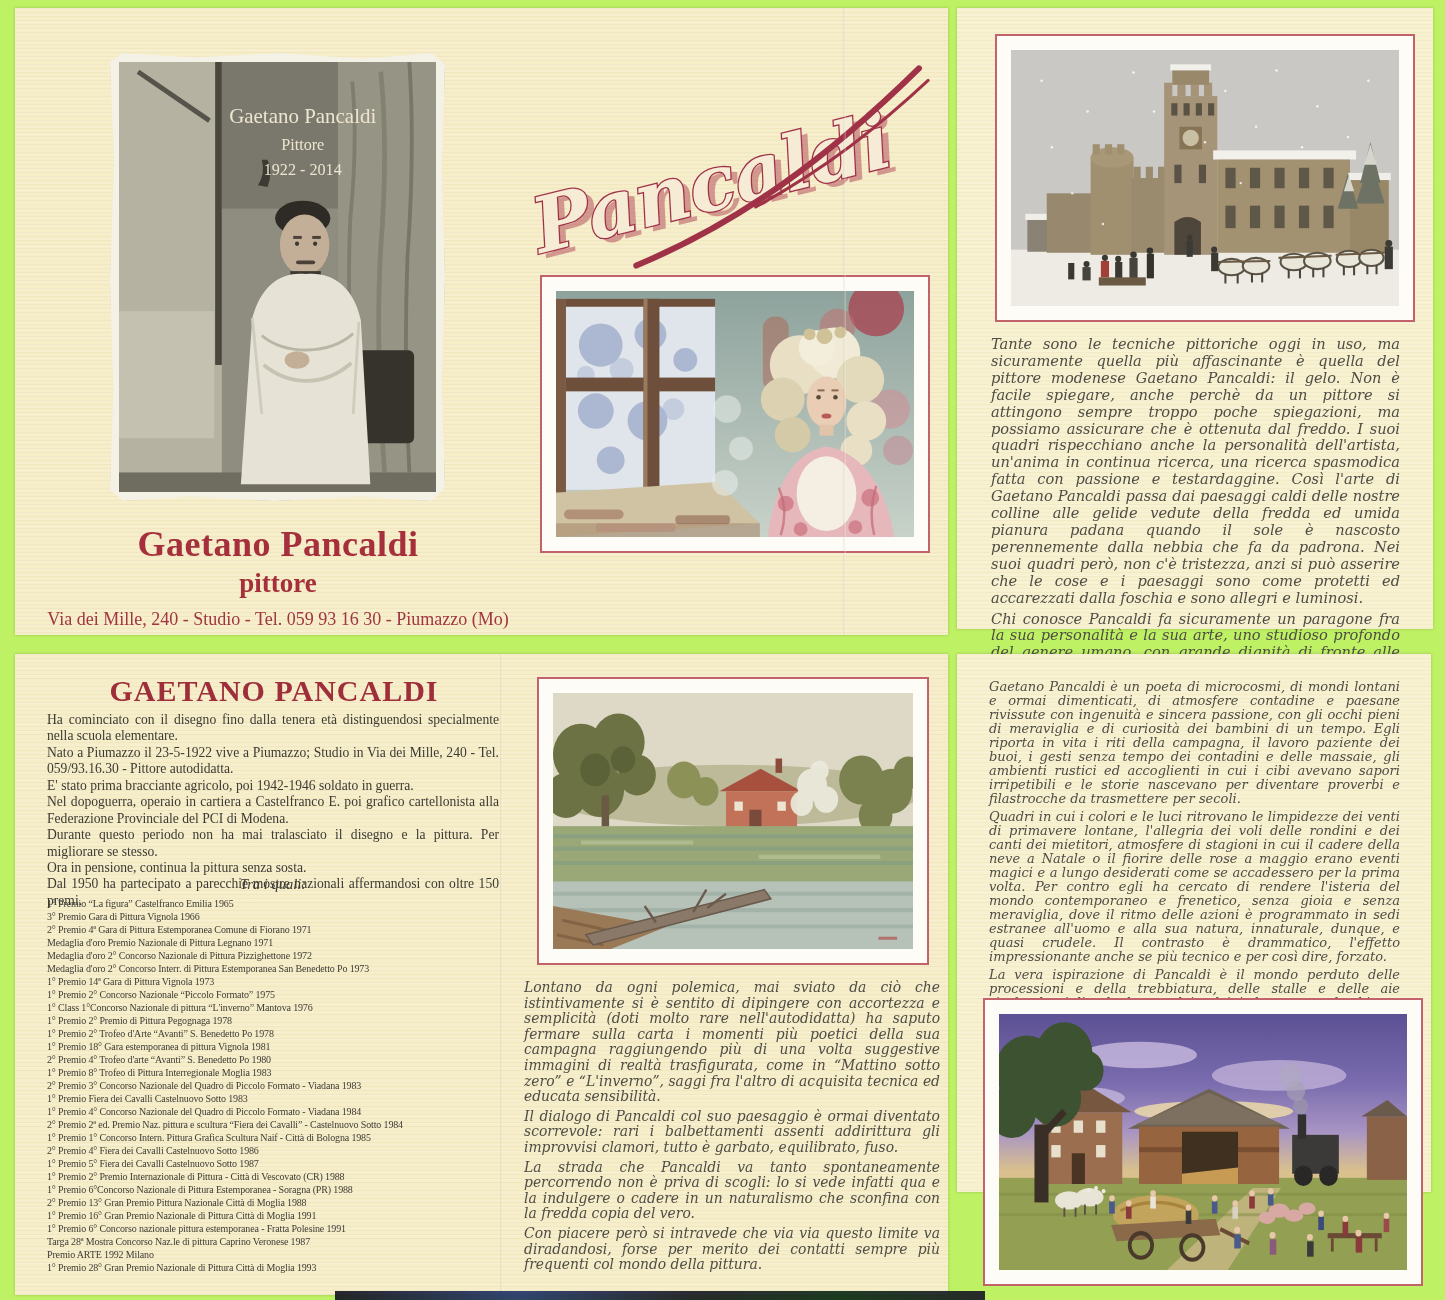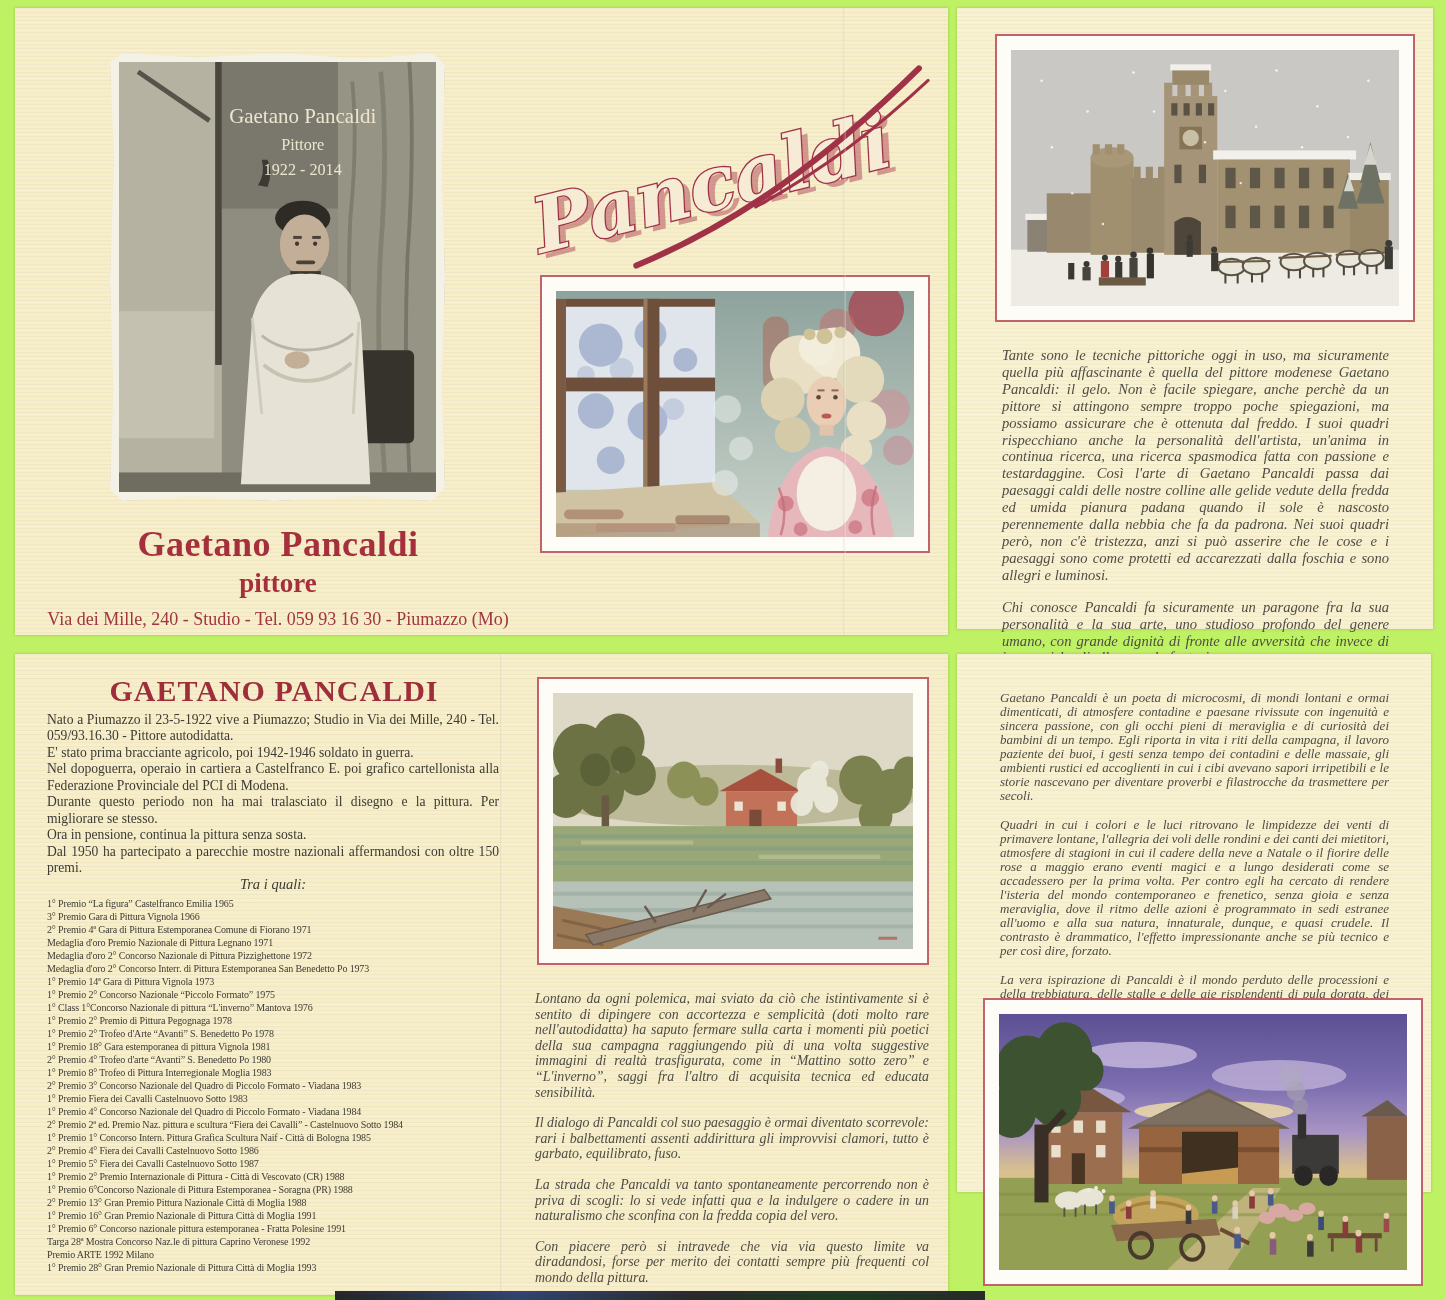--- a/index.html
+++ b/index.html
@@ -8,21 +8,21 @@
   .panel{position:absolute;background-color:#f6edc9;
          background-image:repeating-linear-gradient(180deg, rgba(130,115,55,0.05) 0px, rgba(130,115,55,0.05) 1px, rgba(255,255,255,0.0) 1px, rgba(255,255,255,0.0) 4px),
                           repeating-linear-gradient(180deg, rgba(255,255,255,0.18) 0px, rgba(255,255,255,0.18) 1px, rgba(0,0,0,0.0) 1px, rgba(0,0,0,0.0) 7px);
          box-shadow:0 0 3px rgba(90,80,40,.3);}
   .panel.lighter{background-color:#f8f1d0;}
   .crease{position:absolute;top:0;bottom:0;width:3px;
           background:linear-gradient(90deg, rgba(120,100,50,0.10), rgba(255,255,255,0.30));}
   .frame{position:absolute;background:#fdfcf6;border:2px solid #c2636c;padding:14px;box-sizing:border-box;}
   .frame svg{width:100%;height:100%;display:block;}
   .essay{position:absolute;font-family:"DejaVu Serif", serif;font-style:italic;color:#4e4c44;text-align:justify;}
-  .essay p{margin:15px;font-family:Liberation Serif, serif;}
+  .essay p{margin:4px;}
   .sig{font-style:italic;text-align:right;margin-top:9px;font-weight:500;color:#45433c;}
   .name-block{position:absolute;text-align:center;color:#a5303c;}
   .name-block .nm{font-size:36px;font-weight:bold;letter-spacing:.5px;line-height:1.05;}
   .name-block .rl{font-size:27px;font-weight:bold;margin-top:4px;}
   .name-block .ad{font-size:18px;margin-top:10px;font-weight:normal;color:#a13540;}
   .bio-title{position:absolute;text-align:center;font-size:30px;font-weight:bold;color:#9e2f3a;letter-spacing:1px;}
   .bio-text{position:absolute;font-size:13.6px;line-height:1.21;color:#3c3a33;}
   .bio-text p{margin:0;text-align:justify;}
   .tra{position:absolute;text-align:center;font-style:italic;font-size:14.5px;color:#3c3a33;}
   .awards{position:absolute;font-size:10px;line-height:13px;letter-spacing:-0.15px;color:#3e3c35;white-space:nowrap;overflow:hidden;}
@@ -318,20 +318,21 @@
       <div class="sig">Arrigo Guiglia</div>
     </div>
   </div>
 
   <div class="panel" id="panel-bl" style="left:15px;top:654px;width:933px;height:641px;">
 
     <div class="bio-title" style="left:28px;top:20px;width:462px;">GAETANO PANCALDI</div>
 
     <div class="bio-text" style="left:32px;top:58px;width:452px;">
       <div>
+          <p>Ha cominciato con il disegno fino dalla tenera età distinguendosi specialmente nella scuola elementare.</p>
           <p>Nato a Piumazzo il 23-5-1922 vive a Piumazzo; Studio in Via dei Mille, 240 - Tel. 059/93.16.30 - Pittore autodidatta.</p>
           <p>E' stato prima bracciante agricolo, poi 1942-1946 soldato in guerra.</p>
           <p>Nel dopoguerra, operaio in cartiera a Castelfranco E. poi grafico cartellonista alla Federazione Provinciale del PCI di Modena.</p>
           <p>Durante questo periodo non ha mai tralasciato il disegno e la pittura. Per migliorare se stesso.</p>
           <p>Ora in pensione, continua la pittura senza sosta.</p>
           <p>Dal 1950 ha partecipato a parecchie mostre nazionali affermandosi con oltre 150 premi.</p>
         </div>
     </div>
 
     <div class="tra" style="left:32px;top:222px;width:452px;">Tra i quali:</div>
@@ -357,21 +358,21 @@
           <div>1° Premio 4° Concorso Nazionale del Quadro di Piccolo Formato - Viadana 1984</div>
           <div>2° Premio 2ª ed. Premio Naz. pittura e scultura “Fiera dei Cavalli” - Castelnuovo Sotto 1984</div>
           <div>1° Premio 1° Concorso Intern. Pittura Grafica Scultura Naif - Città di Bologna 1985</div>
           <div>2° Premio 4° Fiera dei Cavalli Castelnuovo Sotto 1986</div>
           <div>1° Premio 5° Fiera dei Cavalli Castelnuovo Sotto 1987</div>
           <div>1° Premio 2° Premio Internazionale di Pittura - Città di Vescovato (CR) 1988</div>
           <div>1° Premio 6°Concorso Nazionale di Pittura Estemporanea - Soragna (PR) 1988</div>
           <div>2° Premio 13° Gran Premio Pittura Nazionale Città di Moglia 1988</div>
           <div>1° Premio 16° Gran Premio Nazionale di Pittura Città di Moglia 1991</div>
           <div>1° Premio 6° Concorso nazionale pittura estemporanea - Fratta Polesine 1991</div>
-          <div>Targa 28ª Mostra Concorso Naz.le di pittura Caprino Veronese 1992</div>
+          <div>Targa 28ª Mostra Concorso Naz.le di pittura Caprino Veronese 1987</div>
           <div>Premio ARTE 1992 Milano</div>
           <div>1° Premio 28° Gran Premio Nazionale di Pittura Città di Moglia 1993</div>
         </div>
     </div>
 
     <div class="frame" style="left:522px;top:23px;width:392px;height:288px;" aria-label="Watercolor countryside landscape with red farmhouse, blossoming tree and fallen log">
       <svg viewBox="0 0 385 250" preserveAspectRatio="none">
         <rect width="385" height="250" fill="#ded8c6"></rect>
         <ellipse cx="190" cy="100" rx="200" ry="30" fill="#a0a273" opacity=".55"></ellipse>
         <g fill="#6c7244">

